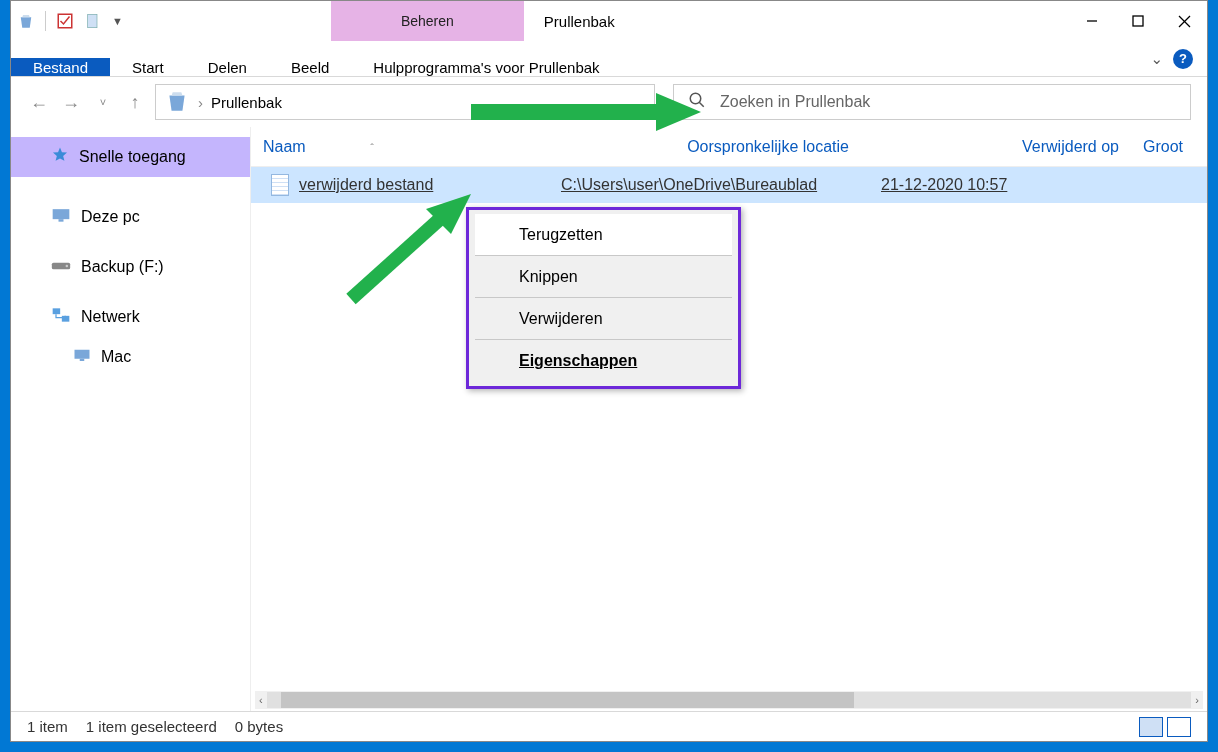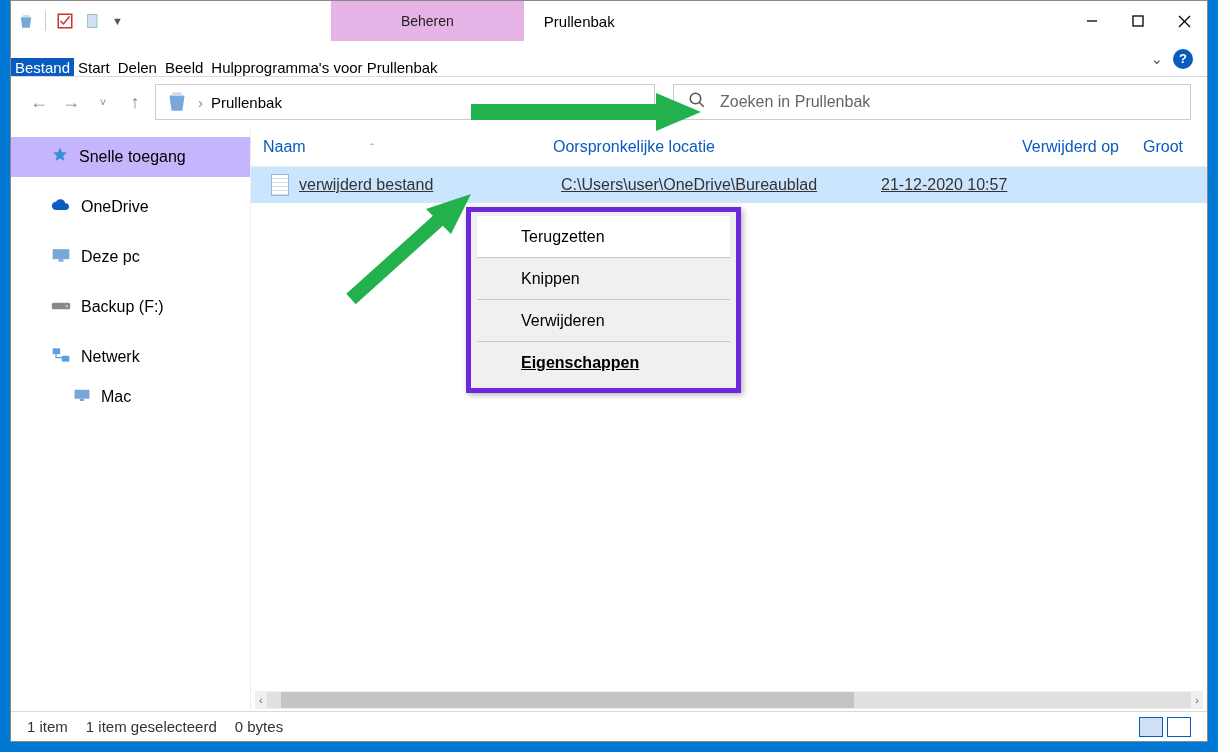--- a/index.html
+++ b/index.html
@@ -8,45 +8,45 @@
 .titlebar { height: 40px; display: flex; align-items: stretch; background: #fff; }
 .qat { display: flex; align-items: center; padding: 0 6px; gap: 10px; }
 .qat .q-icon { width: 18px; height: 18px; display: flex; align-items: center; justify-content: center; }
 .qat .sep { width: 1px; height: 20px; background: #ccc; }
 .title-tabs { display: flex; align-items: stretch; margin-left: 190px; padding-left: 12px; }
 .contextual-tab { background: #e6b3e6; color: #222; display: flex; align-items: center; justify-content: center; padding: 0 70px; font-size: 14px; }
 .title-text { display: flex; align-items: center; padding-left: 20px; font-size: 15px; color: #000; }
 .win-controls { margin-left: auto; display: flex; }
 .win-controls div { width: 46px; display: flex; align-items: center; justify-content: center; font-size: 14px; cursor: pointer; }
 .ribbon-tabs { height: 36px; display: flex; align-items: stretch; border-bottom: 1px solid #d9d9d9; font-size: 15px; }
-.ribbon-tabs .tab { padding: 0 4px; display: flex; align-items: center; cursor: pointer; margin-top: 17px; }
+.ribbon-tabs .tab { padding: 0 22px; display: flex; align-items: center; cursor: pointer; margin-top: 17px; }
 .ribbon-tabs .tab.file { background: #0a5bbf; color: #fff; }
 .ribbon-right { margin-left: auto; display: flex; align-items: center; gap: 10px; padding-right: 14px; }
 .help-badge { width: 20px; height: 20px; border-radius: 50%; background: #0a5bbf; color: #fff; display: flex; align-items: center; justify-content: center; font-size: 13px; font-weight: bold; }
 .nav-row { height: 50px; display: flex; align-items: center; padding: 0 16px; gap: 8px; }
 .nav-arrow { width: 24px; text-align: center; color: #888; font-size: 18px; cursor: pointer; }
 .breadcrumb { flex: 1; height: 36px; border: 1px solid #ccc; display: flex; align-items: center; padding: 0 8px; gap: 8px; font-size: 15px; max-width: 500px; }
 .searchbox { flex: 1; height: 36px; border: 1px solid #ccc; display: flex; align-items: center; padding: 0 14px; gap: 14px; color: #666; font-size: 16px; margin-left: 10px; }
 .content { flex: 1; display: flex; min-height: 0; }
 .sidebar { width: 240px; border-right: 1px solid #eee; padding-top: 10px; }
 .side-item { height: 40px; display: flex; align-items: center; padding-left: 40px; gap: 10px; font-size: 16px; cursor: pointer; }
 .side-item.active { background: #c4b5fd; }
 .side-item.indent { padding-left: 62px; }
 .main { flex: 1; display: flex; flex-direction: column; position: relative; overflow: hidden; }
 .cols { height: 40px; display: flex; align-items: center; color: #0a5bbf; font-size: 16px; border-bottom: 1px solid #eee; }
 .col { padding: 0 12px; }
 .col.name { width: 290px; }
-.col.orig { width: 320px; }
+.col.orig { width: 320px; text-align: right; }
 .col.date { width: 270px; text-align: right; }
 .row { height: 36px; display: flex; align-items: center; background: #cce5ff; font-size: 16px; color: #333; }
 .cell { padding: 0 20px; text-decoration: underline; }
 .cell.name { width: 290px; display: flex; align-items: center; gap: 10px; }
 .cell.orig { width: 320px; }
 .cell.date { width: 270px; }
-.context-menu { position: absolute; top: 80px; left: 215px; width: 275px; background: #f0f0f0; border: 5px solid #6d28d9; box-shadow: 2px 2px 6px rgba(0,0,0,.3); padding: 4px 0; }
+.context-menu { position: absolute; top: 80px; left: 215px; width: 275px; background: #f0f0f0; border: 3px solid #6d28d9; box-shadow: 2px 2px 6px rgba(0,0,0,.3); padding: 4px 0; }
 .cm-item { height: 42px; display: flex; align-items: center; padding-left: 44px; font-size: 16px; border-bottom: 1px solid #c8c8c8; margin: 0 6px; cursor: pointer; }
 .cm-item:last-child { border-bottom: none; font-weight: bold; text-decoration: underline; }
 .cm-item:first-child { background: #fff; }
 .statusbar { height: 30px; border-top: 1px solid #d9d9d9; display: flex; align-items: center; padding: 0 16px; font-size: 15px; color: #333; gap: 18px; }
 .view-icons { margin-left: auto; display: flex; gap: 4px; }
 .view-icons div { width: 24px; height: 20px; border: 1px solid #0a5bbf; }
 .hscroll { height: 18px; background: #f0f0f0; display: flex; align-items: center; margin: 0 4px 2px 4px; }
 .hscroll .track { flex: 1; height: 16px; background: #e0e0e0; position: relative; }
 .hscroll .thumb { position: absolute; left: 14px; top: 0; bottom: 0; width: 62%; background: #c4c4c4; }
 .arrow-annot { position: absolute; pointer-events: none; }
@@ -146,28 +146,20 @@
     <div class="sidebar">
       <div class="side-item active">
         <span style="color:#3a8bd8">
           <svg width="18" height="18" viewBox="0 0 24 24">
               <path fill="#3a8bd8" d="M12 2l2.6 6.3 6.8.5-5.2 4.4 1.7 6.6L12 16.6 6.1 19.8l1.7-6.6L2.6 8.8l6.8-.5z"></path>
             </svg>
         </span>
         <span>Snelle toegang</span>
       </div>
       <div style="height:10px"></div>
-      <div class="side-item">
-        <span>
-          <svg width="20" height="14" viewBox="0 0 24 16">
-              <path fill="#0a5bbf" d="M6 14a5 5 0 010-10 6 6 0 0111 2 4 4 0 011 8z"></path>
-            </svg>
-        </span>
-        <span>OneDrive</span>
-      </div>
       <div style="height:10px"></div>
       <div class="side-item">
         <span>
           <svg width="20" height="16" viewBox="0 0 24 18">
               <rect x="2" y="2" width="20" height="12" fill="#7aa7d9"></rect>
               <rect x="9" y="14" width="6" height="3" fill="#7aa7d9"></rect>
             </svg>
         </span>
         <span>Deze pc</span>
       </div>

